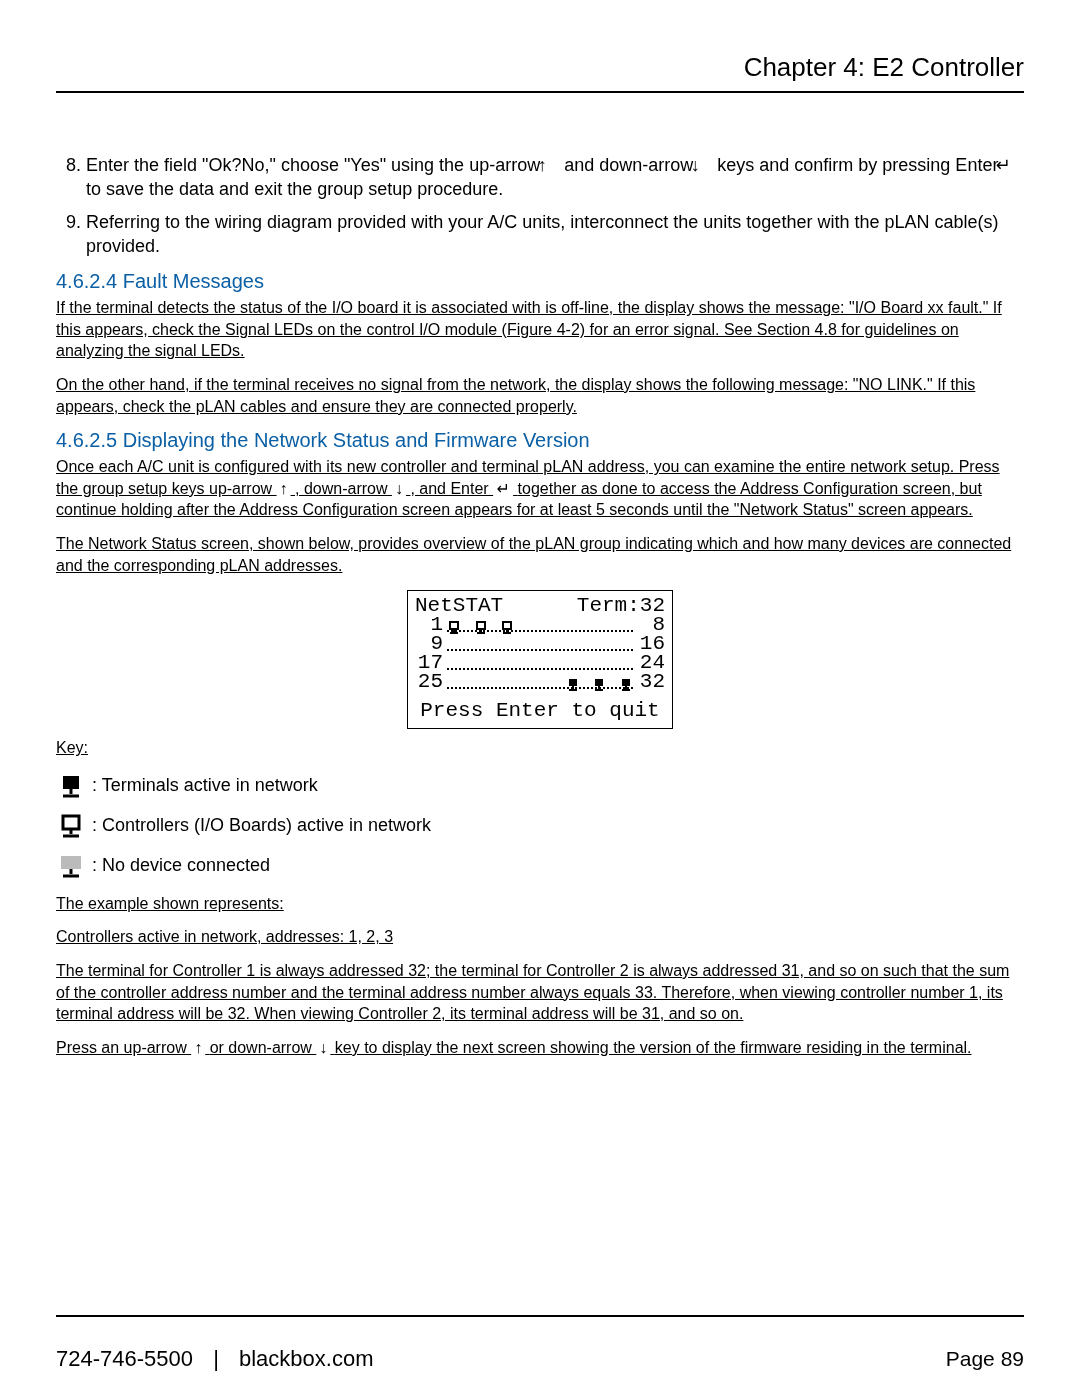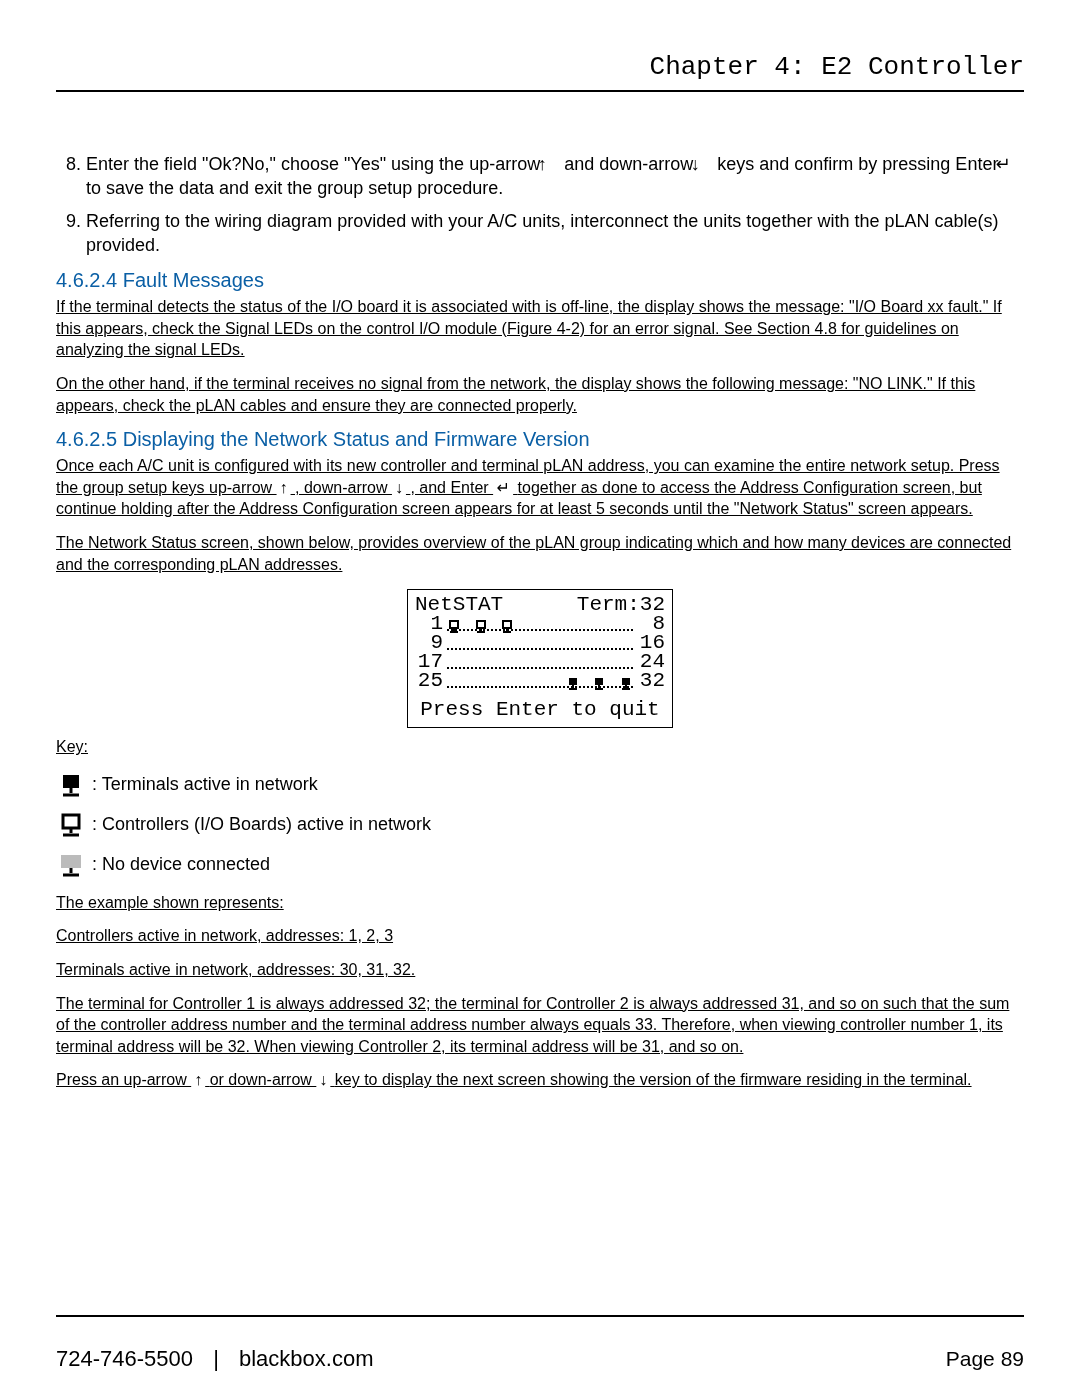--- a/index.html
+++ b/index.html
@@ -15,21 +15,21 @@
   }
   .page {
     padding: 52px 56px 0 56px;
     box-sizing: border-box;
   }
   .chapter-title {
     text-align: right;
     font-size: 26px;
     font-weight: 400;
     margin: 0 0 8px 0;
-    font-family: Liberation Mono, monospace;
+    font-family: Liberation Sans, sans-serif;
   }
   .hr-top {
     border: none;
     border-top: 2px solid #000;
     margin: 0 0 60px 0;
   }
   .hr-bottom {
     border: none;
     border-top: 2px solid #000;
     margin: 30px 0 20px 0;
@@ -308,21 +308,20 @@
           <rect x="2" y="2" width="20" height="13" fill="#bbb"></rect>
           <line x1="12" y1="15" x2="12" y2="20" stroke="#000" stroke-width="3"></line>
           <line x1="4" y1="22" x2="20" y2="22" stroke="#000" stroke-width="3"></line>
         </svg>
     </span>
     <span>: No device connected</span>
   </div>
 
   <p>The example shown represents:</p>
   <p>Controllers active in network, addresses: 1, 2, 3</p>
-  <p>Terminals active in network, addresses: 30, 31, 32.</p>
   <p>The terminal for Controller 1 is always addressed 32; the terminal for Controller 2 is always addressed 31, and so on such that the sum of the controller address number and the terminal address number always equals 33. Therefore, when viewing controller number 1, its terminal address will be 32. When viewing Controller 2, its terminal address will be 31, and so on.</p>
   <p>
     <span>Press an up-arrow </span>
     <span class="arrow-icon">↑</span>
     <span> or down-arrow </span>
     <span class="arrow-icon">↓</span>
     <span> key to display the next screen showing the version of the firmware residing in the terminal.</span>
   </p>
 
 </div>

